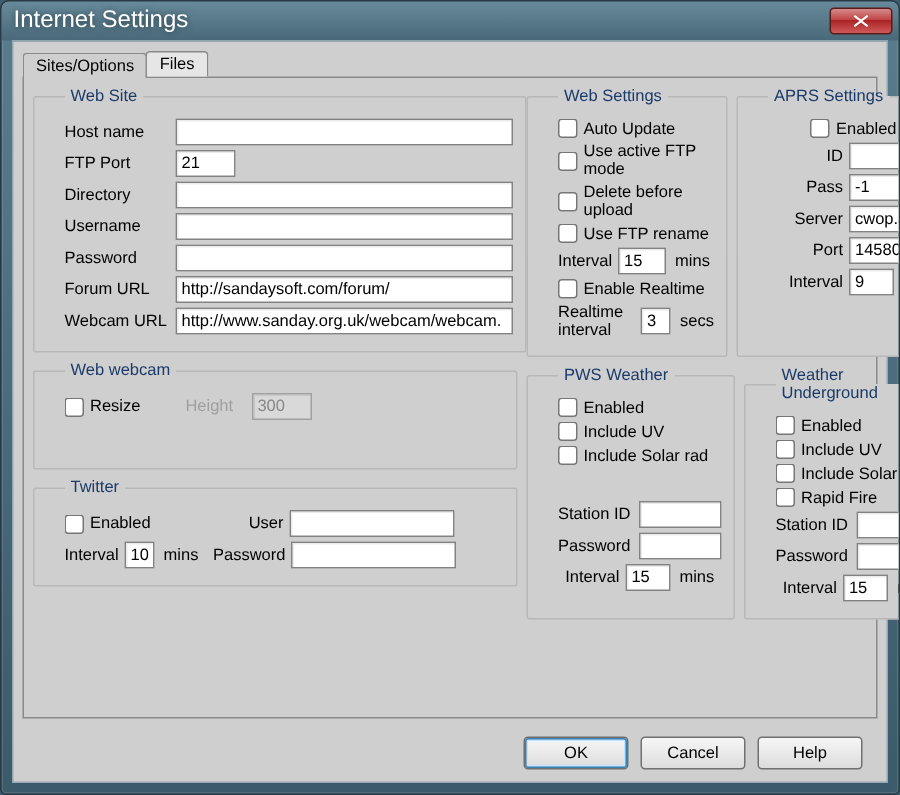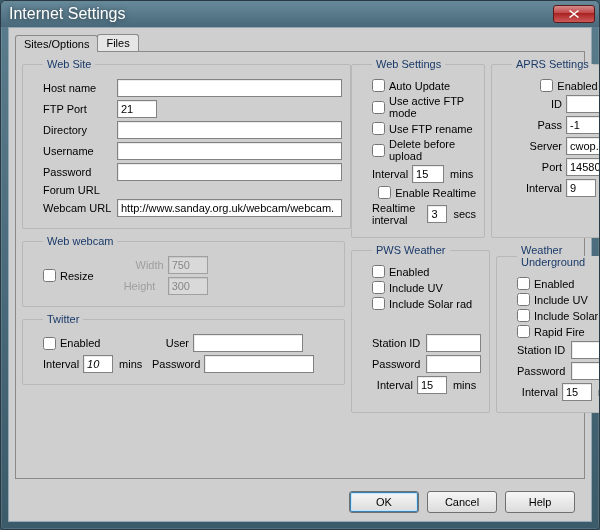--- a/index.html
+++ b/index.html
@@ -178,60 +178,57 @@
             <div class="row">
                 <label class="field-label">Username</label>
                 <input type="text" style="width: 225px;" value="">
               </div>
             <div class="row">
                 <label class="field-label">Password</label>
                 <input type="text" style="width: 225px;" value="">
               </div>
             <div class="row">
                 <label class="field-label">Forum URL</label>
+                <input type="text" style="width: 225px;" value="http://sandaysoft.com/forum/">
               </div>
             <div class="row">
                 <label class="field-label">Webcam URL</label>
                 <input type="text" style="width: 225px;" value="http://www.sanday.org.uk/webcam/webcam.">
               </div>
           </fieldset>
 
           <fieldset style="height:72px">
             <legend>Web webcam</legend>
             <div style="display:flex; gap:30px;">
               <label class="check-label">
                   <input type="checkbox" style="">
                   <span>Resize</span>
                 </label>
               <div>
                 <div class="row">
-                    <span class="dim-label" style="width:40px;text-align:right">Width</span>
-                    <input type="text" disabled="" style="width: 40px;" value="750">
-                  </div>
-                <div class="row">
                     <span class="dim-label" style="width:40px;text-align:left">Height</span>
                     <input type="text" disabled="" style="width: 40px;" value="300">
                   </div>
               </div>
             </div>
           </fieldset>
 
           <fieldset>
             <legend>Twitter</legend>
             <div class="row">
               <label class="check-label" style="width:90px">
                   <input type="checkbox" style="">
                   <span>Enabled</span>
                 </label>
               <label style="width:52px;text-align:right">User</label>
               <input type="text" style="width: 110px;" value="">
             </div>
             <div class="row">
               <span>Interval</span>
-              <input type="text" style="width: 30px; font-style: italic;" value="10">
+              <input type="text" style="width: 20px;" value="10">
               <span class="unit">mins</span>
               <label style="width:52px;text-align:right;margin-left:2px">Password</label>
               <input type="text" style="width: 110px;" value="">
             </div>
           </fieldset>
         </div>
 
         <div class="right-col">
           <div class="right-top">
             <fieldset>
@@ -244,35 +241,35 @@
                 </div>
               <div class="row">
                   <label class="check-label">
                     <input type="checkbox" style="">
                     <span>Use active FTP mode</span>
                   </label>
                 </div>
               <div class="row">
                   <label class="check-label">
                     <input type="checkbox" style="">
+                    <span>Delete before upload</span>
+                  </label>
+                </div>
+              <div class="row">
+                  <label class="check-label">
+                    <input type="checkbox" style="">
                     <span>Use FTP rename</span>
-                  </label>
-                </div>
-              <div class="row">
-                  <label class="check-label">
-                    <input type="checkbox" style="">
-                    <span>Delete before upload</span>
                   </label>
                 </div>
               <div class="row">
                   <span>Interval</span>
                   <input type="text" style="width: 32px;" value="15">
                   <span class="unit">mins</span>
                 </div>
-              <div class="row" style="justify-content:flex-end">
+              <div class="row" style="justify-content:flex-start">
                   <label class="check-label">
                     <input type="checkbox" style="">
                     <span>Enable Realtime</span>
                   </label>
                 </div>
               <div class="row">
                   <span>Realtime interval</span>
                   <input type="text" style="width: 20px;" value="3">
                   <span class="unit">secs</span>
                 </div>

